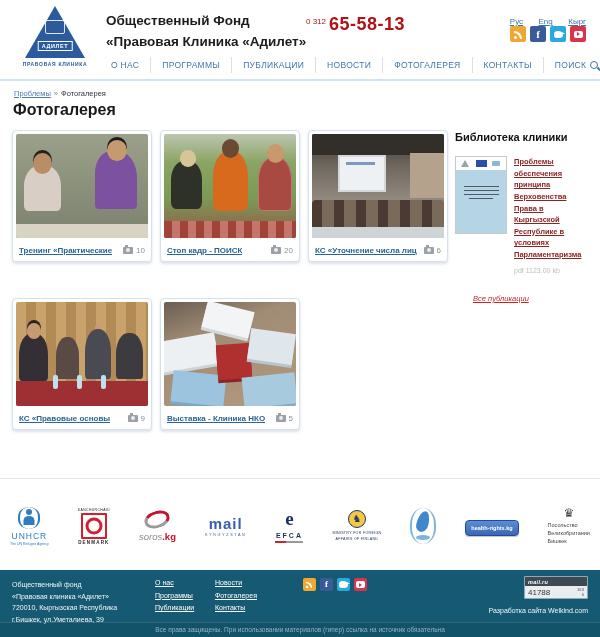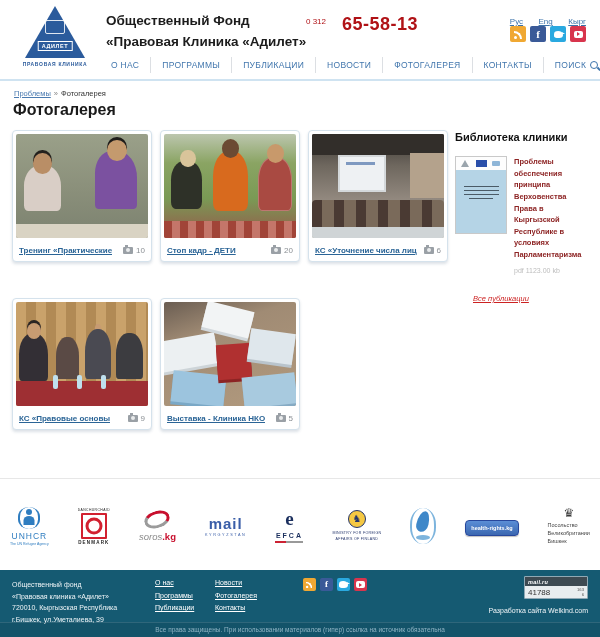--- a/index.html
+++ b/index.html
@@ -14,21 +14,21 @@
   .logo-tri::before { content:''; position:absolute; left:50%; transform:translateX(-50%); top:0;
     border-left:30px solid transparent; border-right:30px solid transparent; border-bottom:52px solid #2b5b9c; }
   .logo-tri::after { content:''; position:absolute; left:50%; top:14px; transform:translateX(-50%);
     width:18px; height:12px; border:1px solid rgba(255,255,255,.85); border-radius:2px; z-index:2; }
   .logo-band { position:absolute; left:50%; bottom:7px; transform:translateX(-50%); z-index:3;
     background:#2b5b9c; border:1px solid #fff; color:#fff; font-size:5.5px; font-weight:bold;
     letter-spacing:.6px; padding:1px 3px; white-space:nowrap; }
   .logo-sub { margin-top:3px; font-size:5px; font-weight:bold; letter-spacing:.7px; color:#2b5b9c; white-space:nowrap; }
   .org-title { position:absolute; left:106px; top:11px; font-size:13.5px; font-weight:bold; color:#1c1c1c; line-height:1.55; }
   .phone { position:absolute; left:306px; top:14px; color:#b01216; white-space:nowrap; }
-  .phone-code { font-size:8px; vertical-align:6px; margin-right:16px; }
+  .phone-code { font-size:8px; vertical-align:6px; margin-right:3px; }
   .phone-num { font-size:18px; font-weight:bold; letter-spacing:.5px; }
   .langs { position:absolute; right:14px; top:10px; text-align:right; }
   .langs a { font-size:8px; color:#3d74ab; text-decoration:underline; margin-left:11px; cursor:pointer; }
   .socials { position:absolute; right:14px; top:26px; display:flex; gap:4px; }
   .sq { width:16px; height:16px; border-radius:2px; display:flex; align-items:center; justify-content:center; cursor:pointer; }
   .sq-rss { background:#f0a832; } .sq-fb { background:#3a5a98; } .sq-tw { background:#2aa9e0; } .sq-yt { background:#d8354d; }
   .rss-glyph { position:relative; width:9px; height:9px; }
   .rss-glyph::before { content:''; position:absolute; left:0; bottom:0; width:3px; height:3px; background:#fff; border-radius:50%; }
   .rss-glyph::after { content:''; position:absolute; left:0; bottom:0; width:8px; height:8px;
     border:2px solid #fff; border-left:none; border-bottom:none; border-radius:0 100% 0 0; box-sizing:border-box; }
@@ -119,21 +119,21 @@
   .sb-title { font-size:11px; font-weight:bold; color:#111; margin:1px 0 13px; }
   .sb-pub { display:flex; gap:7px; }
   .book-cover { flex:0 0 52px; height:78px; background:#b5d4e6; border:1px solid #c9c9c9; position:relative; cursor:pointer; }
   .book-cover::before { content:''; position:absolute; left:0; right:0; top:0; height:13px; background:#fdfdfd; }
   .bc-eu { position:absolute; top:3px; left:20px; width:11px; height:7px; background:#2a4faa; }
   .bc-m1 { position:absolute; top:3px; left:5px; border-left:4px solid transparent; border-right:4px solid transparent; border-bottom:7px solid #9aa4ac; }
   .bc-m2 { position:absolute; top:4px; right:6px; width:8px; height:5px; background:#8fb6d8; border-radius:1px; }
   .bc-lines { position:absolute; left:15%; right:15%; top:38%; }
   .bc-lines span { display:block; height:1.5px; background:#4a5a66; margin-bottom:2.5px; }
   .bc-lines span:nth-child(4) { width:70%; margin:0 auto; }
-  .pub-title { font-size:7.5px; font-weight:bold; color:#8d2424; line-height:1.55; cursor:pointer; }
+  .pub-title { font-size:7.5px; font-weight:bold; color:#8d2424; line-height:1.55; cursor:pointer;text-decoration:underline; }
   .pub-file { margin-top:6px; font-size:7px; color:#bdbdbd; }
   .all-pubs { display:inline-block; margin-top:20px; font-size:7.5px; font-style:italic; color:#c22; text-decoration:underline; cursor:pointer;padding-left:18px; }
 
   
   .divider { position:absolute; left:0; right:0; top:478px; border-top:1px solid #e7e7e7; }
   .partners { position:absolute; left:10px; right:10px; top:486px; height:80px; display:flex; align-items:center; justify-content:space-between; }
   .partner { text-align:center; cursor:pointer; }
   .unhcr-mark { width:22px; height:22px; margin:0 auto 2px; position:relative;
     border-left:2px solid #2f7dc0; border-right:2px solid #2f7dc0; border-radius:50%/44%; }
   .unhcr-mark::before { content:''; position:absolute; left:50%; top:2px; transform:translateX(-50%); width:6px; height:6px; background:#2f7dc0; border-radius:50%; }
@@ -271,21 +271,21 @@
         <div class="thumb p2">
             <i></i>
             <i></i>
             <i></i>
             <i></i>
             <i></i>
             <i></i>
             <i></i>
           </div>
         <div class="cap">
-          <a class="cap-link">Стоп кадр - ДЕТИ</a>
+          <a class="cap-link">Стоп кадр - ПОИСК</a>
           <span class="cnt">
               <span class="cam"></span>
               <span>20</span>
             </span>
         </div>
       </div>
 
       <div class="card">
         <div class="thumb p3">
             <i></i>

